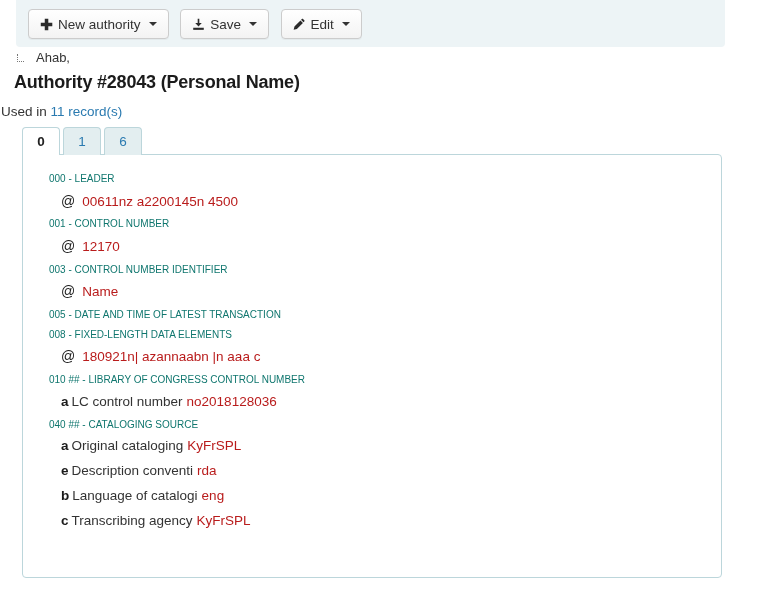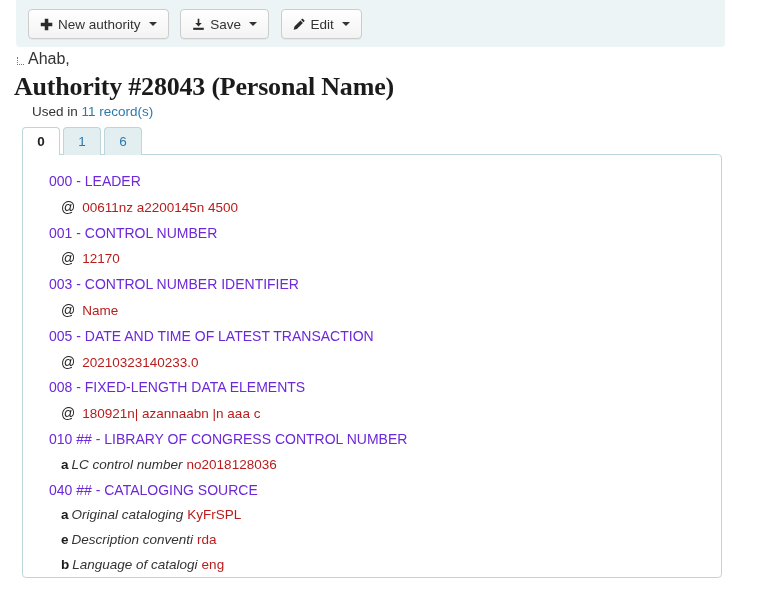--- a/index.html
+++ b/index.html
@@ -72,25 +72,25 @@
     font-size: 15px;
     font-weight: bold;
     line-height: 1;
   }
 
   
   #breadcrumb {
     position: absolute;
     left: 16px;
     top: 50px;
-    font-size: 16px;
+    font-size: 13px;
     color: #333333;
     display: flex;
     align-items: flex-end;
-    gap: 3px;
+    gap: 11px;
   }
   #tree-corner-icon {
     display: inline-block;
     width: 9px;
     height: 11px;
     position: relative;
   }
   #tree-corner-icon::before {
     content: "";
     position: absolute;
@@ -108,30 +108,29 @@
     height: 0;
     border-top: 1px dotted #777777;
     width: 7px;
   }
 
   #page-title {
     position: absolute;
     left: 14px;
     top: 72px;
     margin: 0;
-    font-size: 26px;
+    font-size: 18px;
     font-weight: bold;
     color: #1b1b1b;
     letter-spacing: -0.2px;
     line-height: 1.15;
-    font-family: Liberation Serif, serif;
   }
   #used-in {
     position: absolute;
-    left: 32px;
+    left: 1px;
     top: 104px;
     font-size: 13.5px;
     color: #333333;
   }
   #used-in a {
     color: #2a7ab0;
     text-decoration: none;
   }
 
   
@@ -185,22 +184,22 @@
     height: 424px;
     box-sizing: border-box;
     background: #ffffff;
     border: 1px solid #bcd6db;
     border-radius: 0 4px 4px 4px;
     padding: 14px 16px 10px 16px;
     overflow: hidden;
   }
 
   .marc-tag-line {
-    font-size: 14px;
-    color: #6d28d9;
+    font-size: 10px;
+    color: #0f766e;
     line-height: 1.55;
     padding: 2px 0 2px 10px;
     white-space: nowrap;
   }
   .marc-sub-line {
     font-size: 13.5px;
     line-height: 1.55;
     padding: 2px 0 2px 22px;
     white-space: nowrap;
     color: #2b2b2b;
@@ -209,21 +208,20 @@
     font-weight: bold;
     color: #1b1b1b;
     margin-right: 3px;
   }
   .sub-code.at {
     font-weight: normal;
     font-size: 14px;
   }
   .sub-label {
     color: #333333;
-    font-style: italic;
   }
   .sub-value {
     color: #b91c1c;
     margin-left: 4px;
   }
 </style>
 </head>
 <body>
 
 <div id="toolbar">
@@ -289,21 +287,20 @@
 
 <div id="marc-panel">
   <div id="marc-body">
       <div class="marc-tag-line">000 - LEADER</div>
       <div class="marc-sub-line"><span class="sub-code at">@</span><span class="sub-value">00611nz a2200145n 4500</span></div>
       <div class="marc-tag-line">001 - CONTROL NUMBER</div>
       <div class="marc-sub-line"><span class="sub-code at">@</span><span class="sub-value">12170</span></div>
       <div class="marc-tag-line">003 - CONTROL NUMBER IDENTIFIER</div>
       <div class="marc-sub-line"><span class="sub-code at">@</span><span class="sub-value">Name</span></div>
       <div class="marc-tag-line">005 - DATE AND TIME OF LATEST TRANSACTION</div>
-      <div class="marc-sub-line"><span class="sub-code at">@</span><span class="sub-value">20210323140233.0</span></div>
       <div class="marc-tag-line">008 - FIXED-LENGTH DATA ELEMENTS</div>
       <div class="marc-sub-line"><span class="sub-code at">@</span><span class="sub-value">180921n| azannaabn |n aaa c</span></div>
       <div class="marc-tag-line">010 ## - LIBRARY OF CONGRESS CONTROL NUMBER</div>
       <div class="marc-sub-line"><span class="sub-code">a</span><span class="sub-label">LC control number</span><span class="sub-value">no2018128036</span></div>
       <div class="marc-tag-line">040 ## - CATALOGING SOURCE</div>
       <div class="marc-sub-line"><span class="sub-code">a</span><span class="sub-label">Original cataloging</span><span class="sub-value">KyFrSPL</span></div>
       <div class="marc-sub-line"><span class="sub-code">e</span><span class="sub-label">Description conventi</span><span class="sub-value">rda</span></div>
       <div class="marc-sub-line"><span class="sub-code">b</span><span class="sub-label">Language of catalogi</span><span class="sub-value">eng</span></div>
       <div class="marc-sub-line"><span class="sub-code">c</span><span class="sub-label">Transcribing agency</span><span class="sub-value">KyFrSPL</span></div>
     </div>

